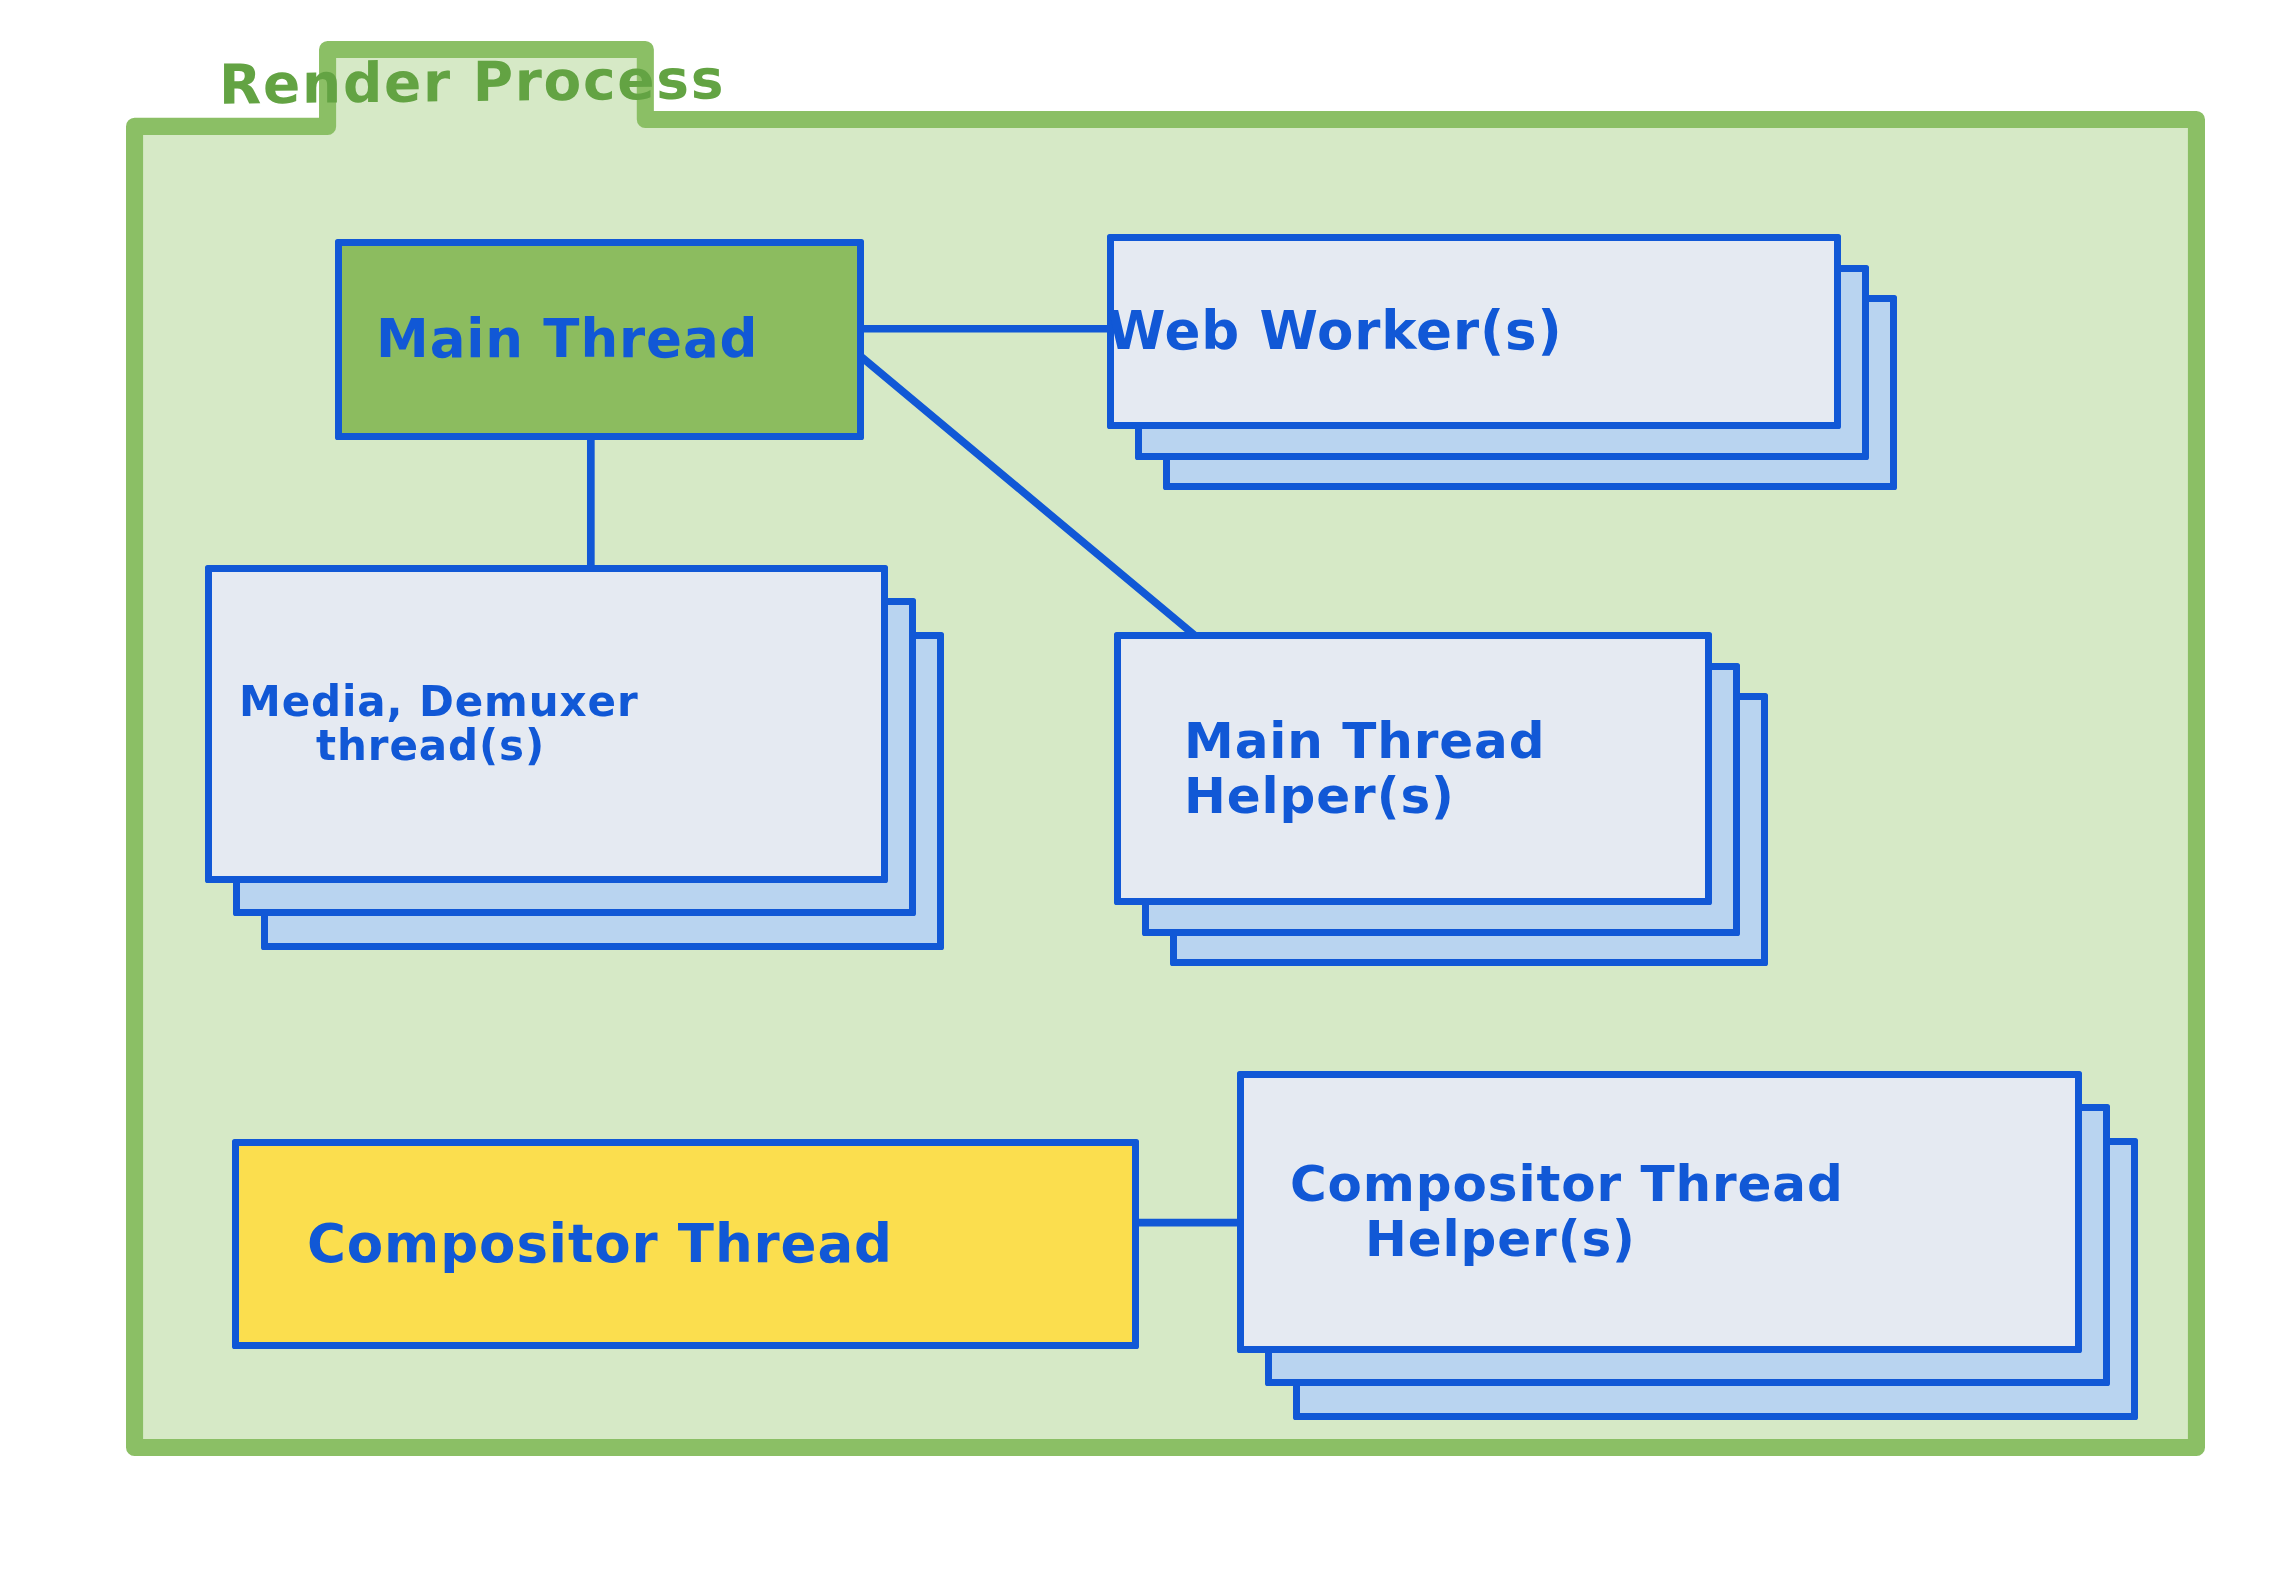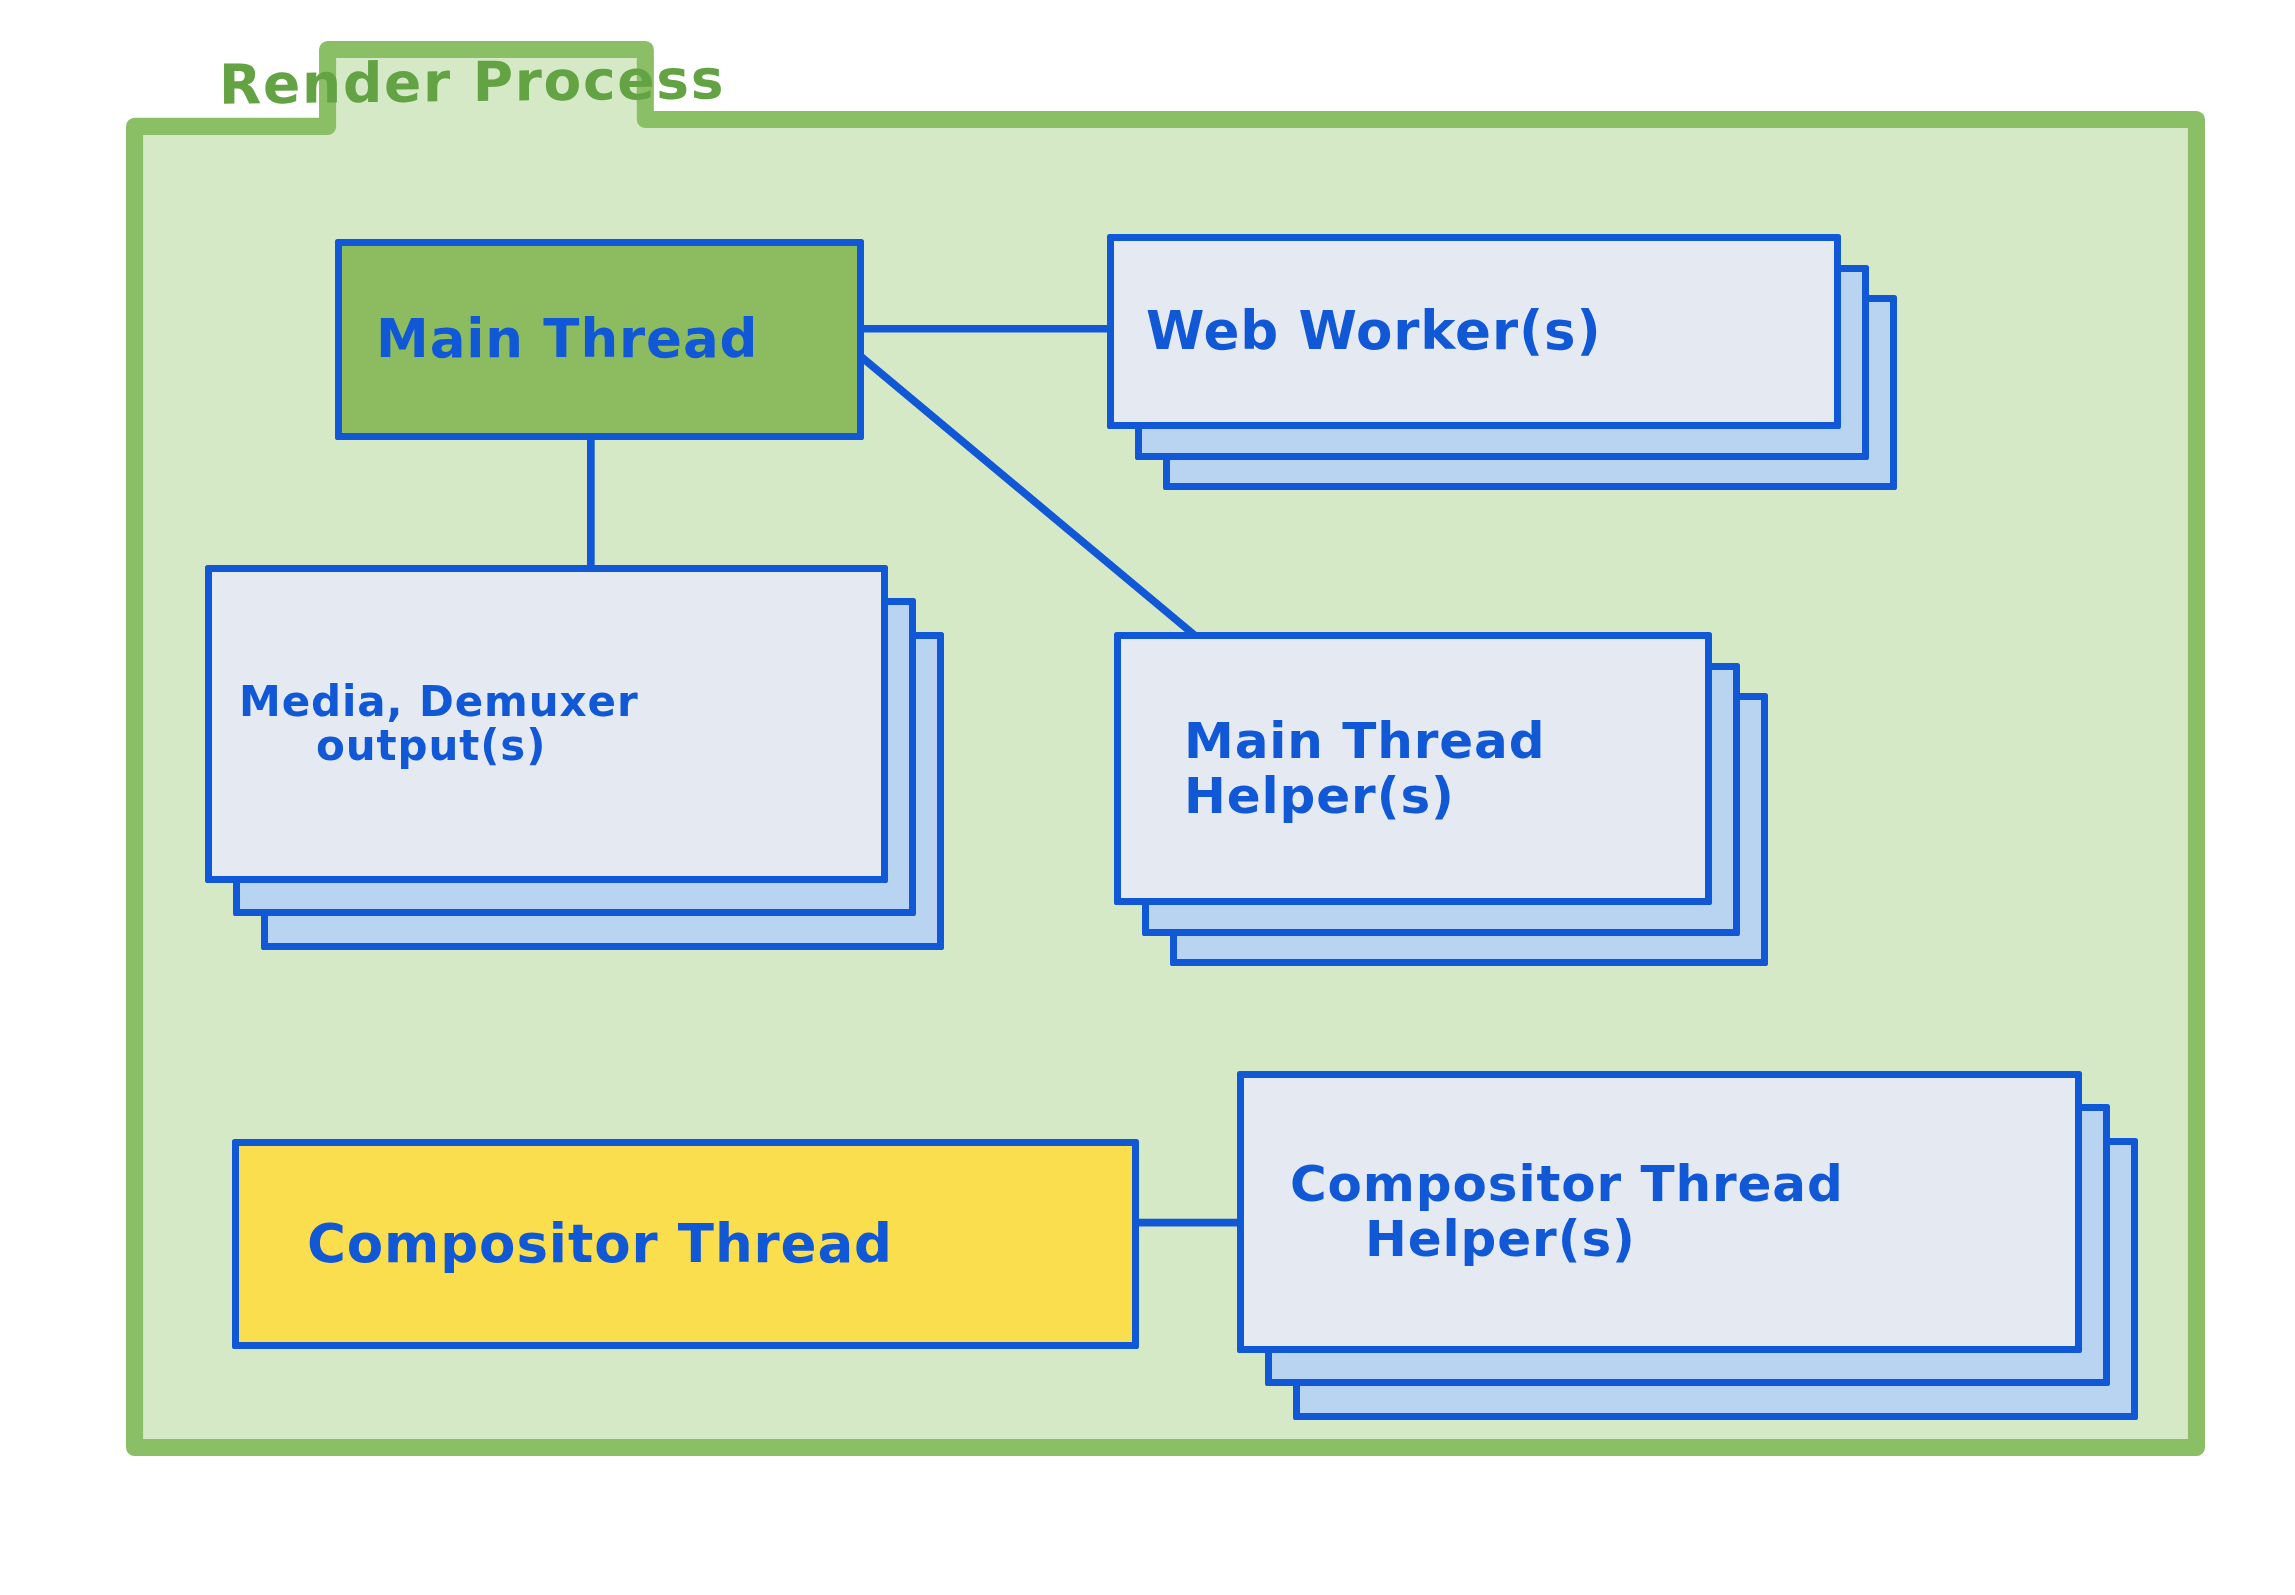--- a/index.html
+++ b/index.html
@@ -136,32 +136,32 @@
     <div class="card front green-fill" style="width:529px; height:201px;"></div>
     <div class="label" style="left:0; top:0; width:529px; height:201px; align-items:flex-start; padding-left:41px; box-sizing:border-box; font-size:53px;">
       <span class="ln">Main Thread</span>
     </div>
   </div>
 
   <div class="node" style="left:1107px; top:234px; width:820px; height:256px;">
     <div class="card stack-3 stack-fill" style="left:56px; top:61px; width:734px; height:195px;"></div>
     <div class="card stack-2 stack-fill" style="left:28px; top:31px; width:734px; height:195px;"></div>
     <div class="card front front-fill" style="left:0; top:0; width:734px; height:195px;"></div>
-    <div class="label" style="left:0; top:0; width:734px; height:195px; align-items:flex-start; box-sizing:border-box; font-size:53px;margin-left:39px;">
+    <div class="label" style="left:0; top:0; width:734px; height:195px; align-items:flex-start; box-sizing:border-box; font-size:53px;">
       <span class="ln">Web Worker(s)</span>
     </div>
   </div>
 
   <div class="node" style="left:205px; top:565px; width:769px; height:384px;">
     <div class="card stack-3 stack-fill" style="left:56px; top:67px; width:683px; height:318px;"></div>
     <div class="card stack-2 stack-fill" style="left:28px; top:33px; width:683px; height:318px;"></div>
     <div class="card front front-fill" style="left:0; top:0; width:683px; height:318px;"></div>
     <div class="label" style="left:0; top:0; width:683px; height:318px; align-items:flex-start; padding-left:34px; box-sizing:border-box; font-size:42px; line-height:1.05;">
       <span class="ln">Media, Demuxer</span>
-      <span class="ln" style="padding-left:77px;">output(s)</span>
+      <span class="ln" style="padding-left:77px;">thread(s)</span>
     </div>
   </div>
 
   <div class="node" style="left:1114px; top:632px; width:683px; height:342px;">
     <div class="card stack-3 stack-fill" style="left:56px; top:61px; width:598px; height:273px;"></div>
     <div class="card stack-2 stack-fill" style="left:28px; top:31px; width:598px; height:273px;"></div>
     <div class="card front front-fill" style="left:0; top:0; width:598px; height:273px;"></div>
     <div class="label" style="left:0; top:0; width:598px; height:273px; align-items:flex-start; padding-left:70px; box-sizing:border-box; font-size:50px; line-height:1.1;">
       <span class="ln">Main Thread</span>
       <span class="ln">Helper(s)</span>

